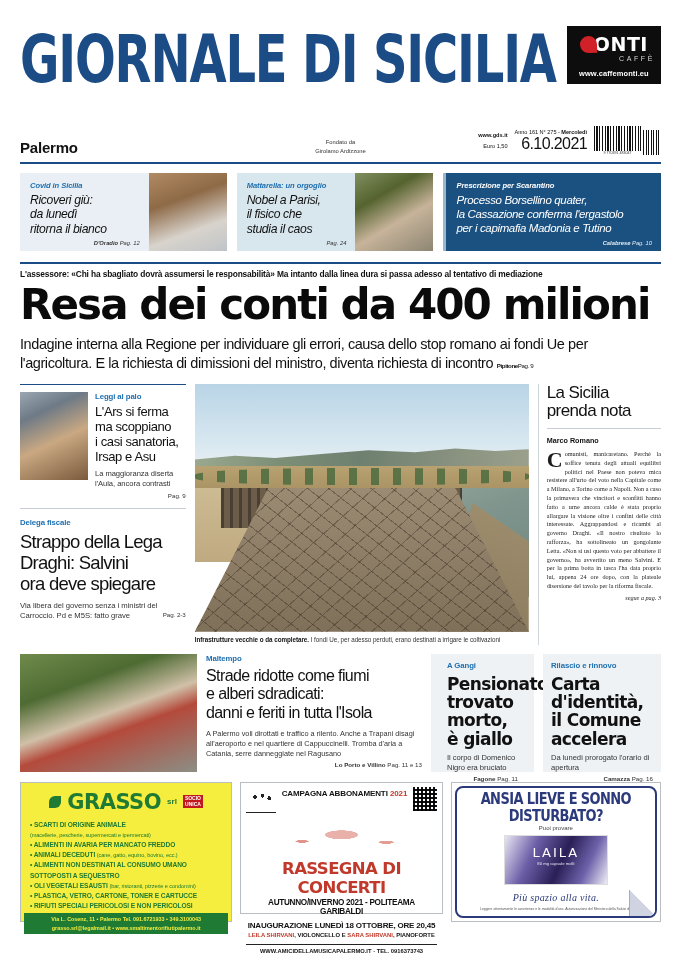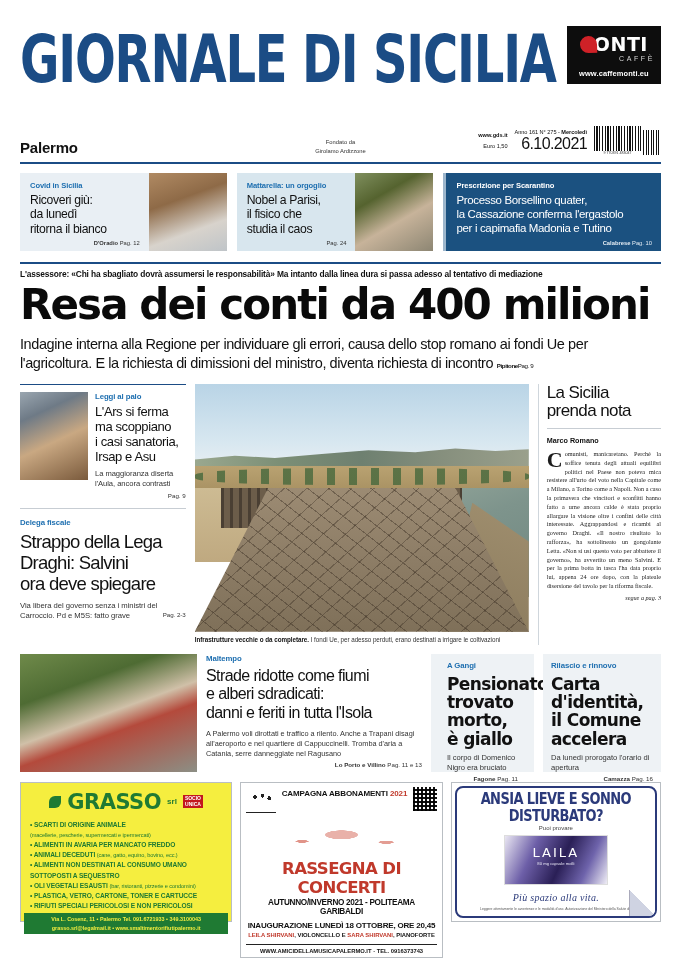--- a/index.html
+++ b/index.html
@@ -85,21 +85,21 @@
   }
   .barcode-bars2 {
     height: 25px; width: 18px;
     background: repeating-linear-gradient(to right,
       #111 0 1px, #fff 1px 3px, #111 3px 4px, #fff 4px 5px);
   }
   .barcode-num { font-size: 3.6px; text-align: center; color: #333; }
 
   
   .teasers { display: flex; gap: 10px; margin-top: 9px; }
-  .teaser { display: flex; overflow: hidden; }
+  .teaser { display: flex; overflow: hidden; font-style: italic; }
   .teaser-txt { padding: 8px 9px 5px 10px; display: flex; flex-direction: column; flex: 1; }
   .teaser-kicker { font-size: 7.6px; font-weight: 700; color: #1e6fb0; margin-bottom: 3px; letter-spacing: -0.1px; }
   .teaser-head { font-size: 12.2px; line-height: 1.18; font-weight: 400; color: #111; letter-spacing: -0.35px; }
   .teaser-byline { margin-top: auto; text-align: right; font-size: 5.8px; color: #333; padding-top: 4px; }
   .teaser-byline b { font-weight: 700; }
 
   .teaser-a { width: 210px; background: #e9eff4; }
   .teaser-a .teaser-img { width: 78px; background: linear-gradient(160deg,#b08a63 0%,#8e6a47 35%,#d8d3cc 70%,#bfc4c8 100%); position: relative; }
   .teaser-b { width: 200px; background: #d8e6ee; }
   .teaser-b .teaser-img { width: 78px; background: linear-gradient(150deg,#7f8f5e 0%,#55632f 30%,#c7b39a 60%,#8d8673 100%); }
@@ -223,21 +223,21 @@
   .grasso-leaf { width:12px; height:12px; background:#1f7a33; border-radius: 50% 0 50% 0; }
   .grasso-name { font-family:"DejaVu Sans",sans-serif; font-weight:700; font-size:21px; color:#1f7a33; letter-spacing:-0.5px; }
   .grasso-srl { font-size:8px; color:#1f7a33; font-weight:700; }
   .grasso-badge { background:#c3171e; color:#fff; font-size:5px; font-weight:700; padding:1px 2px; line-height:1.15; text-align:center; }
   .grasso-bar { background:#1f7a33; color:#f5ee3f; font-weight:700; font-size:9px; text-align:center; padding:2px 0; letter-spacing:-0.2px; }
   .grasso-list { padding:4px 6px 2px; }
   .grasso-list li { list-style:none; font-size:6.6px; font-weight:700; color:#1f7a33; line-height:1.55; letter-spacing:-0.1px; }
   .grasso-list li span { font-weight:400; font-size:5.6px; }
   .grasso-foot { background:#1f7a33; color:#f5ee3f; font-size:5.4px; font-weight:700; text-align:center; padding:2px 2px; line-height:1.5; }
 
-  .ad-concerti { width: 205px; height: 176px; background: #fff; padding: 4px 5px; position: relative; }
+  .ad-concerti { width: 205px; height: 132px; background: #fff; padding: 4px 5px; position: relative; }
   .cc-top { display:flex; align-items:flex-start; gap:4px; }
   .cc-logo { width:30px; height:26px; background:
       radial-gradient(circle at 30% 40%, #222 0 2px, transparent 2px),
       radial-gradient(circle at 55% 35%, #222 0 2px, transparent 2px),
       radial-gradient(circle at 78% 45%, #222 0 2px, transparent 2px);
       border-bottom:1px solid #222; }
   .cc-campagna { font-size:8px; font-weight:700; letter-spacing:-0.1px; color:#111; margin:0 auto; padding-top:2px; }
   .cc-campagna i { color:#c0392b; font-style:normal; }
   .cc-qr { width:24px; height:24px; background:
       repeating-linear-gradient(90deg,#111 0 2px,#fff 2px 4px),

